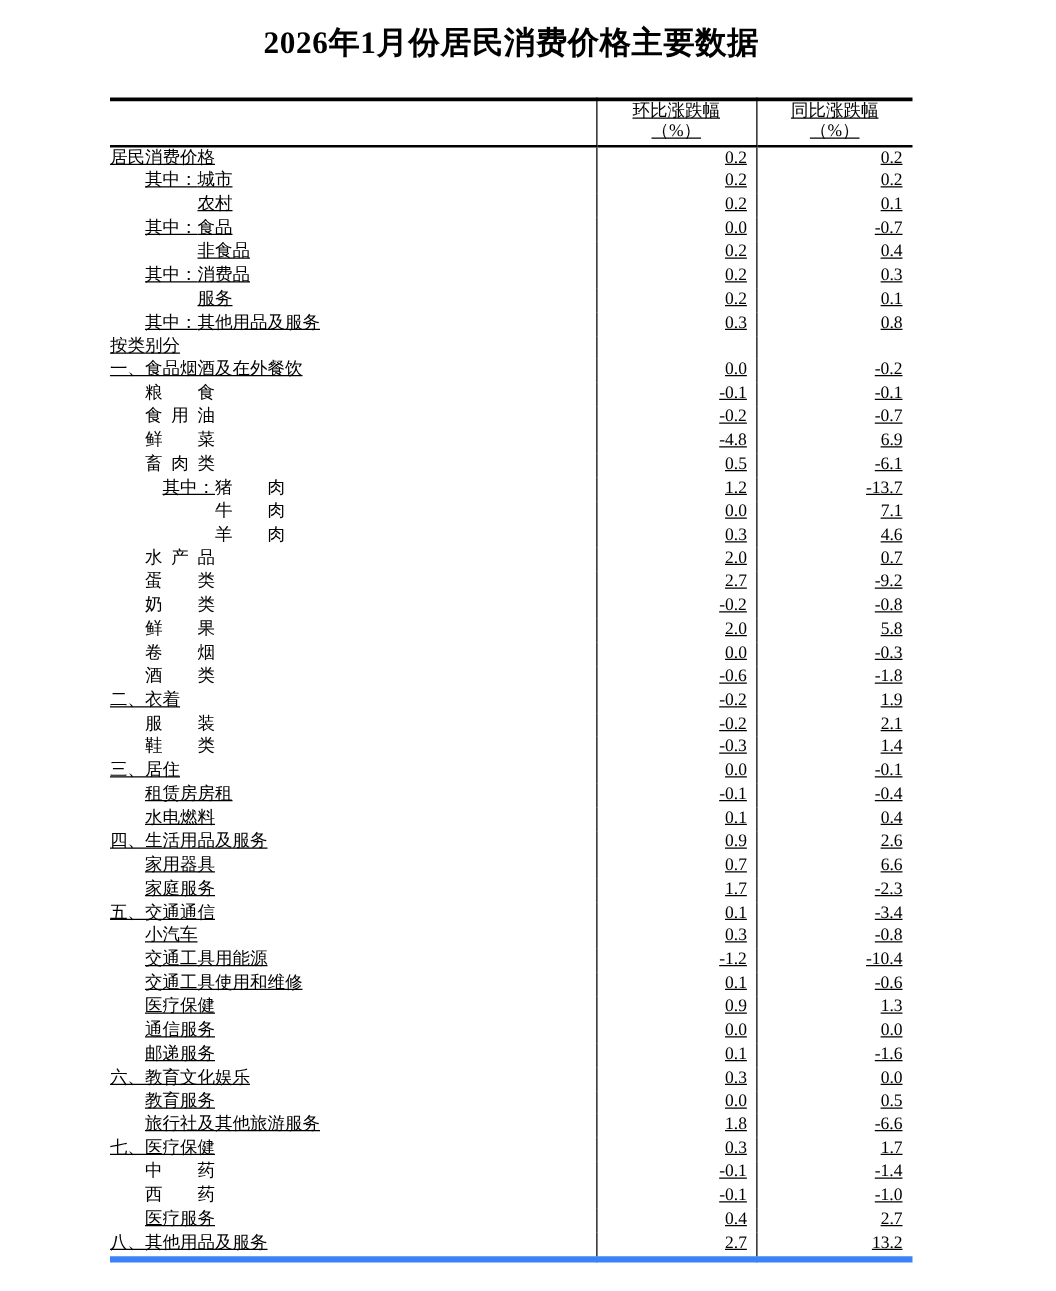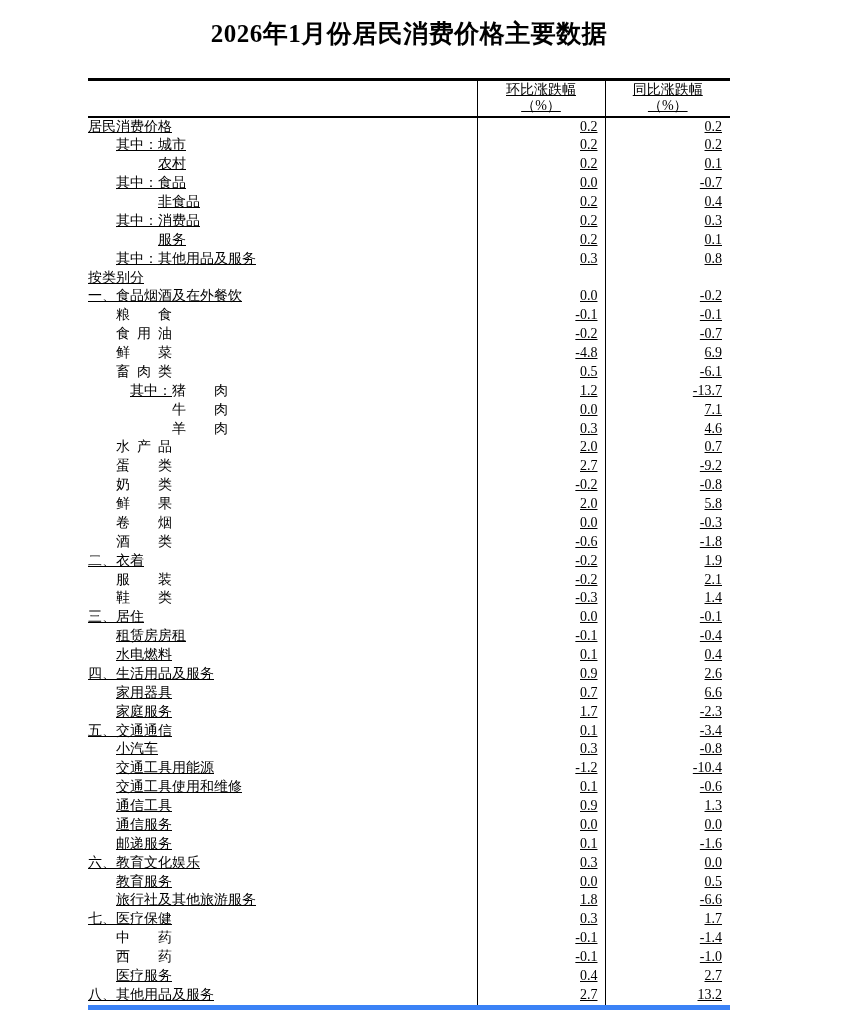--- a/index.html
+++ b/index.html
@@ -272,21 +272,21 @@
           <td class="lbl" style="padding-left: 28px;"><span>交通工具用能源</span></td>
           <td class="num vline">-1.2</td>
           <td class="num yoy vline">-10.4</td>
         </tr>
         <tr>
           <td class="lbl" style="padding-left: 28px;"><span>交通工具使用和维修</span></td>
           <td class="num vline">0.1</td>
           <td class="num yoy vline">-0.6</td>
         </tr>
         <tr>
-          <td class="lbl" style="padding-left: 28px;"><span>通信工具</span></td>
+          <td class="lbl" style="padding-left: 28px;"><span>医疗保健</span></td>
           <td class="num vline">0.9</td>
           <td class="num yoy vline">1.3</td>
         </tr>
         <tr>
           <td class="lbl" style="padding-left: 28px;"><span>通信服务</span></td>
           <td class="num vline">0.0</td>
           <td class="num yoy vline">0.0</td>
         </tr>
         <tr>
           <td class="lbl" style="padding-left: 28px;"><span>邮递服务</span></td>

